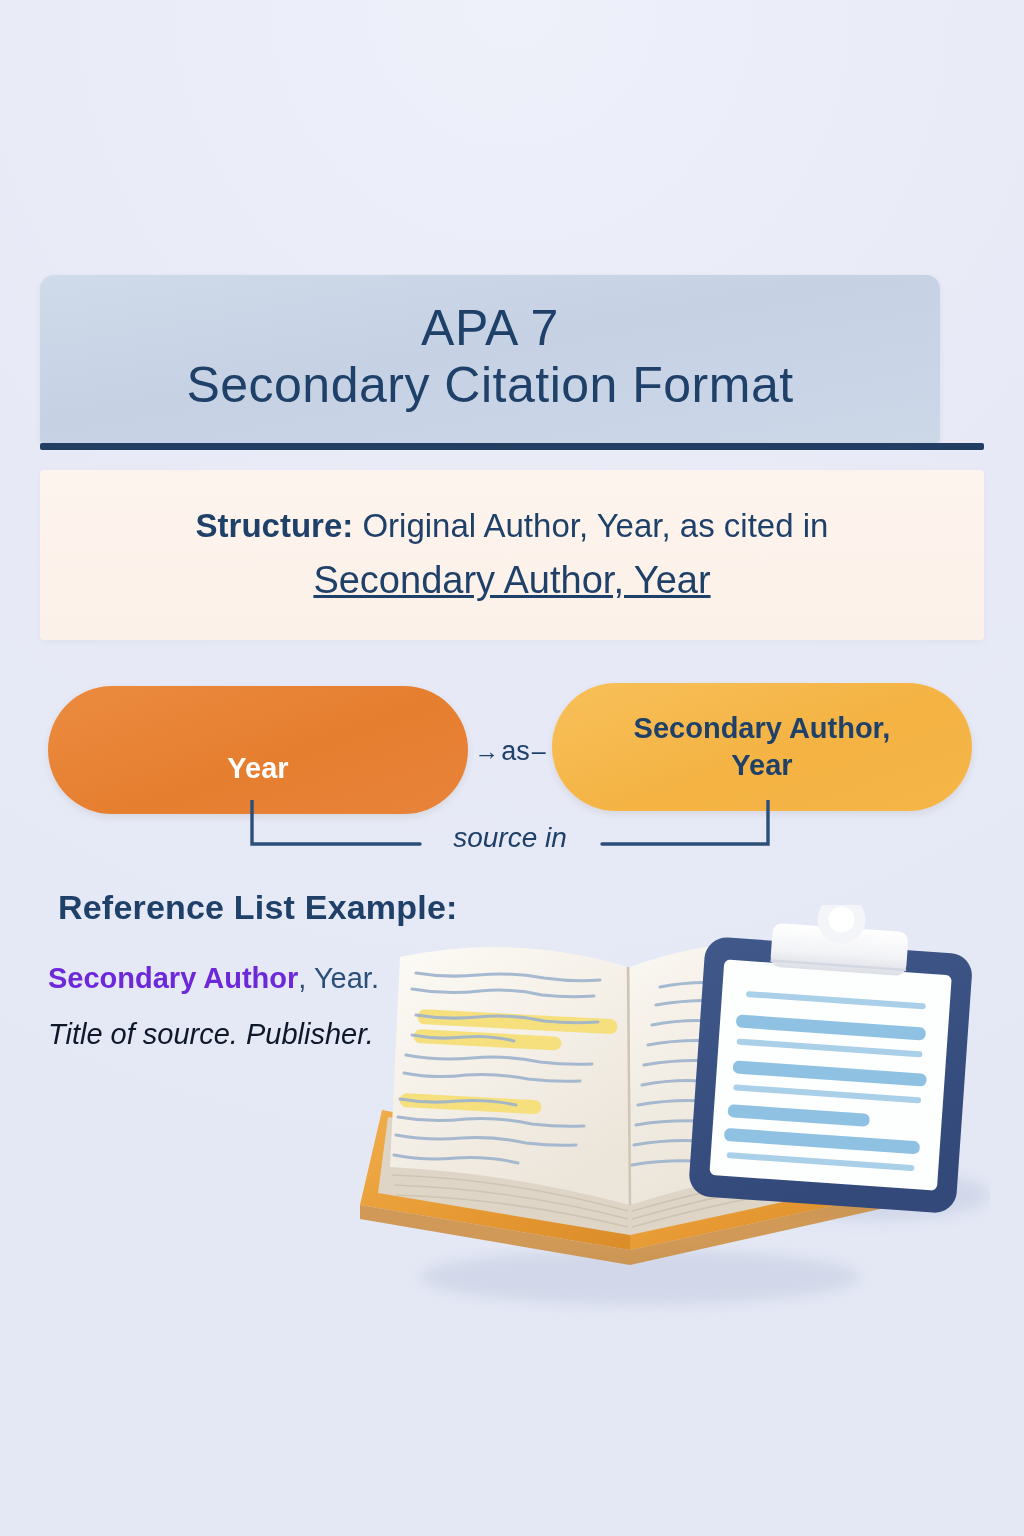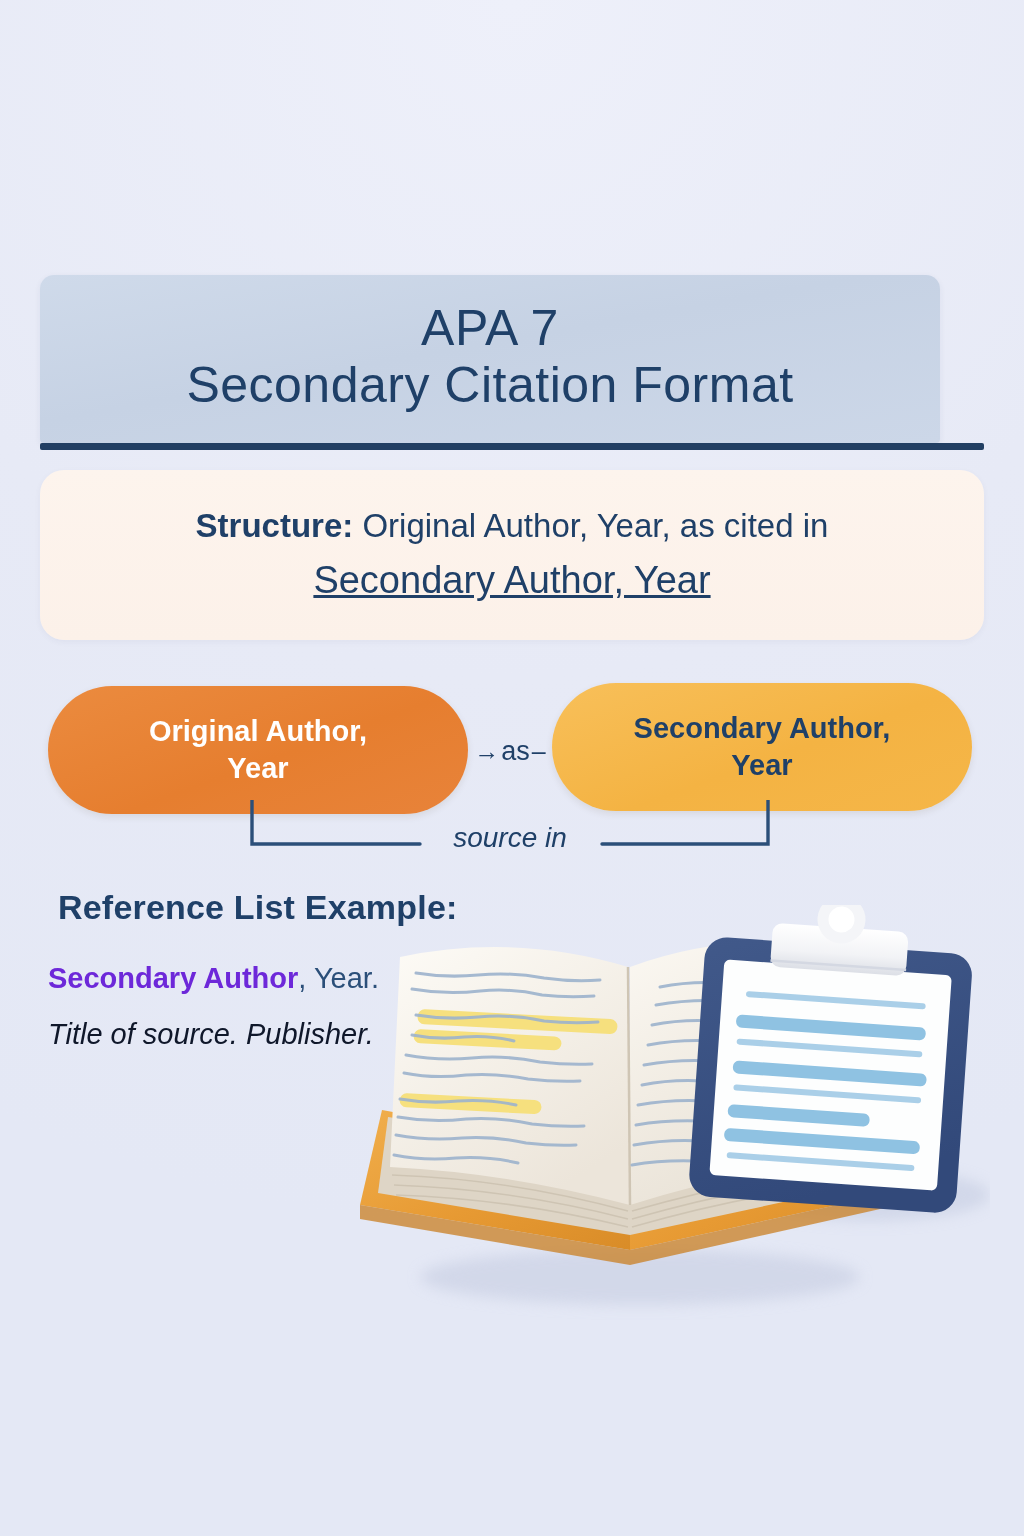--- a/index.html
+++ b/index.html
@@ -63,21 +63,21 @@
     font-weight: 400;
   }
 
   
   .structure-card {
     position: absolute;
     left: 40px;
     top: 470px;
     width: 944px;
     height: 170px;
-    border-radius: 24px;
+    border-radius: 4px;
     background: linear-gradient(180deg, #fdf4ed 0%, #fcf1e9 100%);
     box-shadow: 0 2px 6px rgba(60, 60, 90, 0.05);
     display: flex;
     flex-direction: column;
     align-items: center;
     justify-content: center;
     box-sizing: border-box;
     padding: 0 48px;
     text-align: center;
   }
@@ -213,21 +213,21 @@
 
 <div class="structure-card">
   <div class="structure-l1">
     <b>Structure:</b><span> Original Author, Year, as cited in</span>
   </div>
   <div class="structure-l2">Secondary Author, Year</div>
 </div>
 
 <div class="pill pill-original">
   <span>
-    <span>Original Author,</span><br>
+    <br>
     <span>Year</span>
   </span>
 </div>
 
 <div class="pill pill-secondary">
   <span>
     <span>Secondary Author,</span><br>
     <span>Year</span>
   </span>
 </div>

